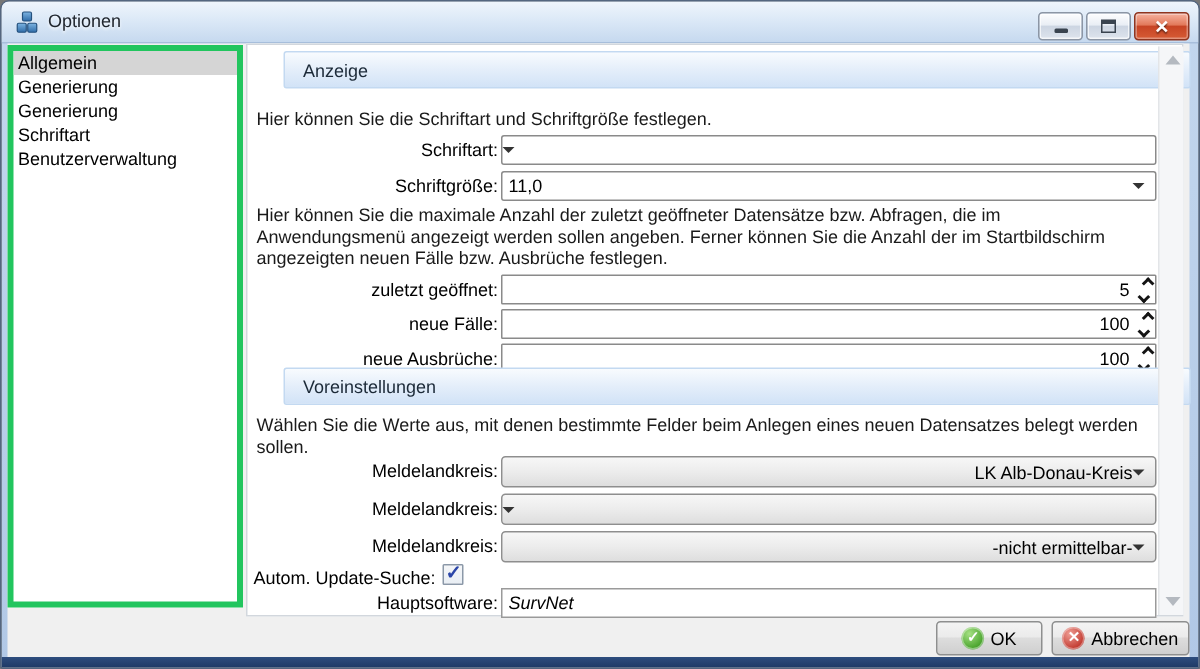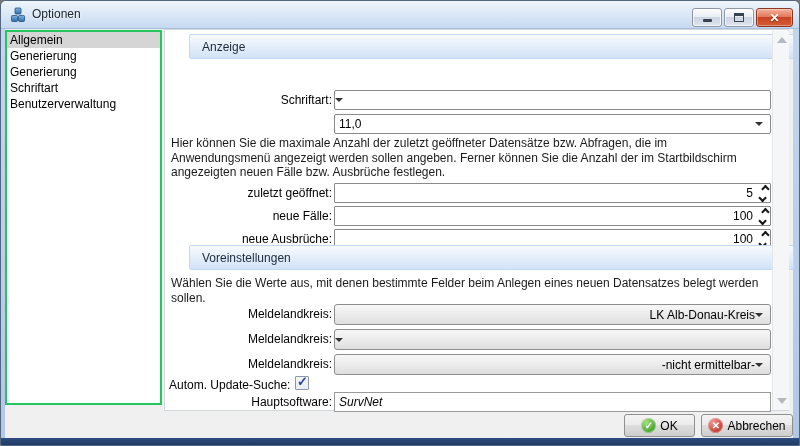--- a/index.html
+++ b/index.html
@@ -35,21 +35,21 @@
   .glyph-max{ width:10px; height:9px; border:1px solid #39434f; border-top-width:3px; background:transparent; }
   .glyph-close{ color:#fff; font-size:12px; font-weight:bold; line-height:1;
     text-shadow:0 1px 1px rgba(0,0,0,.45); }
 
   
   .dialog-inner{ position:absolute; left:4px; right:6px; top:28px; bottom:7px;
     background:#f0f0f0; }
 
   
   .sidebar{ position:absolute; left:0; top:1px; width:157px; height:375px;
-    background:#fff; border:2px solid #22c55e; font-size:12px; overflow:hidden; }
+    background:#fff; border:4px solid #22c55e; font-size:12px; overflow:hidden; }
   .sb-item{ height:16px; line-height:16px; padding-left:3px; color:#000; cursor:default; white-space:nowrap; }
   .sb-item.selected{ background:#d5d5d5; }
 
   
   .content{ position:absolute; left:159px; top:0; width:625px; height:382px;
     background:#fff; border:1px solid #d2d7dd; }
 
   .section-header{ position:absolute; left:1px; width:605px; height:25px;
     background:linear-gradient(180deg,#f8fbfe 0%,#e4eefa 50%,#d2e3f7 100%);
     border:1px solid #c3d9f1; border-radius:2px;
@@ -155,26 +155,28 @@
       <div class="sb-item">Generierung</div>
       <div class="sb-item">Generierung</div>
       <div class="sb-item">Schriftart</div>
       <div class="sb-item">Benutzerverwaltung</div>
     </div>
 
     <div class="content">
 
       <div class="section-header" style="top:4px">Anzeige</div>
 
+      <div class="para" style="top:42px">Hier können Sie die Schriftart und Schriftgröße festlegen.</div>
 
       <div class="field-label" style="top:60px">Schriftart:</div>
       <div class="combo" style="top:60px">
         <span class="combo-arrow"></span>
       </div>
 
+      <div class="field-label" style="top:84px">Schriftgröße:</div>
       <div class="combo" style="top:84px">
         <span class="val">11,0</span>
         <span class="combo-arrow"></span>
       </div>
 
       <div class="para" style="top:106px">Hier können Sie die maximale Anzahl der zuletzt geöffneter Datensätze bzw. Abfragen, die im Anwendungsmenü angezeigt werden sollen angeben. Ferner können Sie die Anzahl der im Startbildschirm angezeigten neuen Fälle bzw. Ausbrüche festlegen.</div>
 
       <div class="field-label" style="top:153px">zuletzt geöffnet:</div>
       <div class="spinner" style="top:153px">
         <span class="num">5</span>

